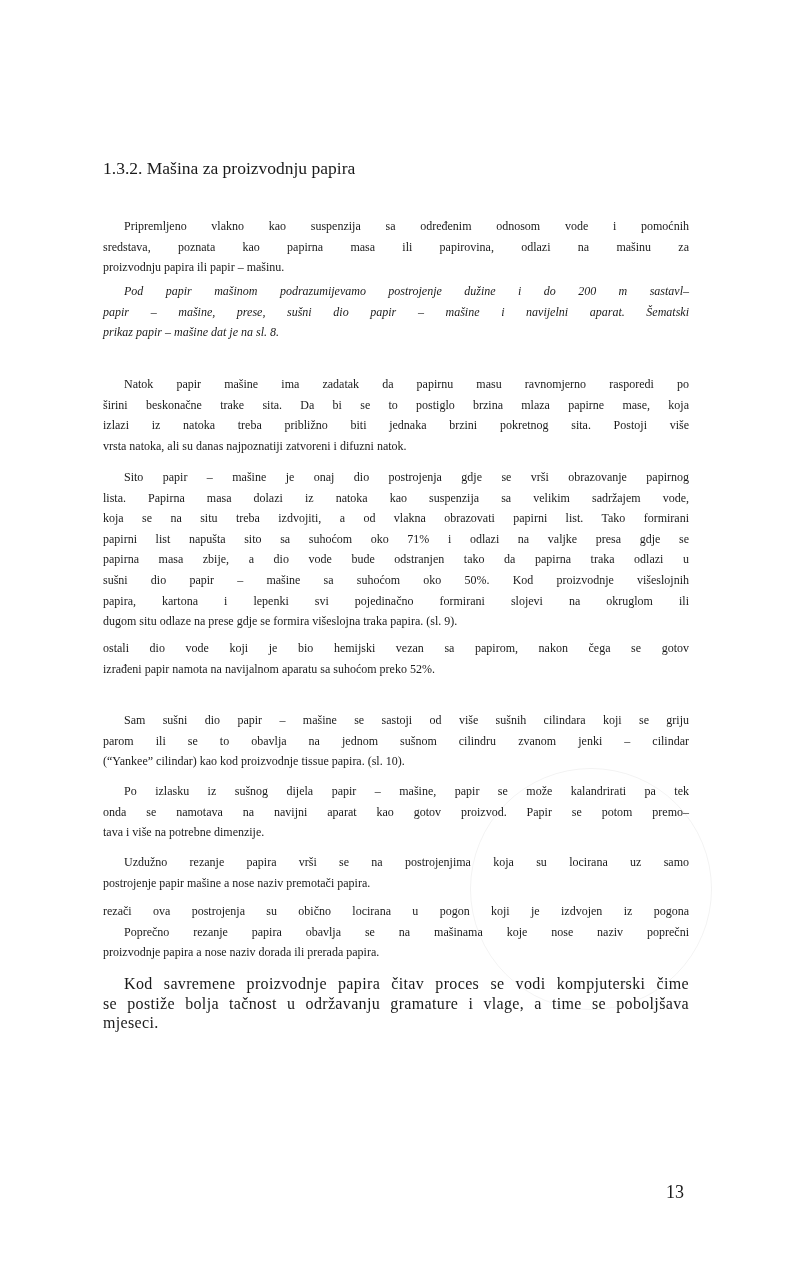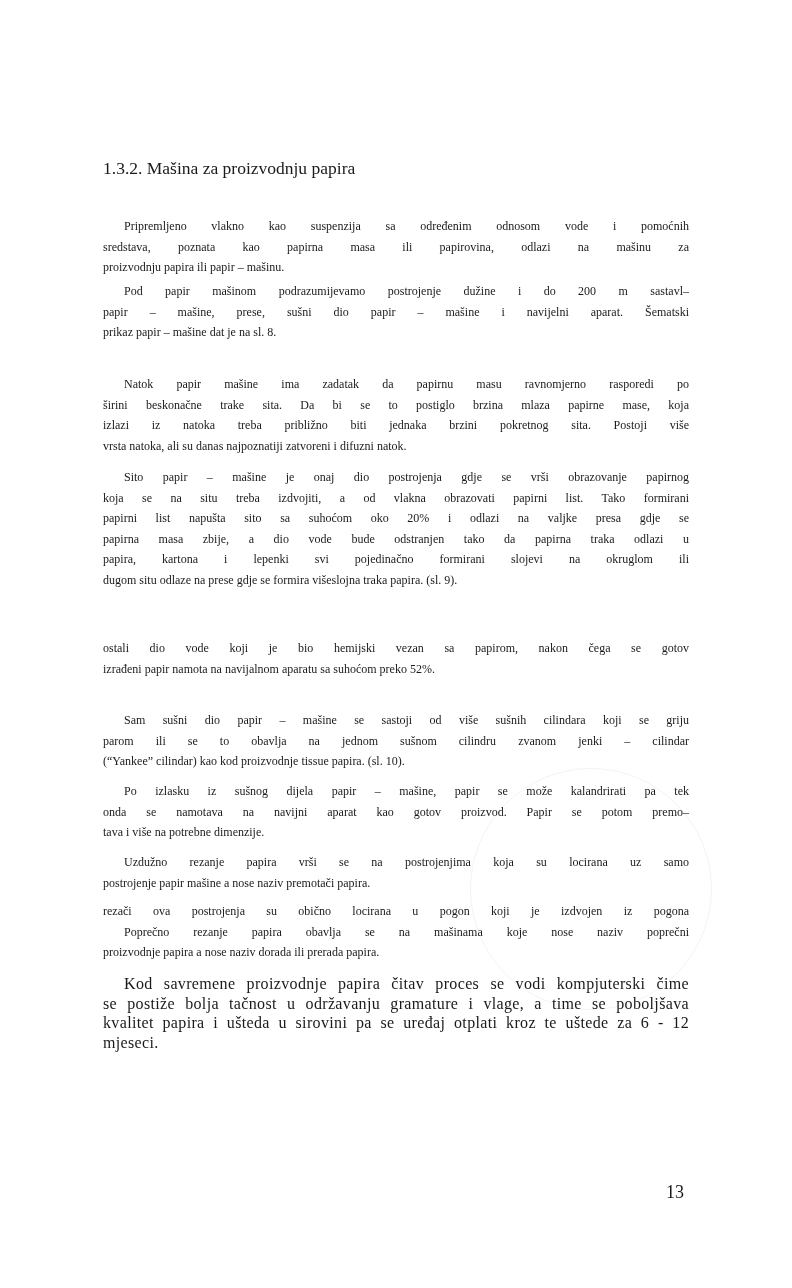--- a/index.html
+++ b/index.html
@@ -47,38 +47,40 @@
   <div class="stain" style="left:470px; top:760px; width:240px; height:240px;"></div>
 
   <div class="heading">1.3.2. Mašina za proizvodnju papira</div>
 
   <div class="para" style="top:208px;">
     <span class="line first">Pripremljeno vlakno kao suspenzija sa određenim odnosom vode i pomoćnih</span>
     <span class="line">sredstava, poznata kao papirna masa ili papirovina, odlazi na mašinu za</span>
     <span class="line last">proizvodnju papira ili papir – mašinu.</span>
   </div>
 
-  <div class="para" style="top:273px;">
+  <div class="para" style="top:273px;font-style:italic;">
     <span class="line first">Pod papir mašinom podrazumijevamo postrojenje dužine i do 200 m sastavl–</span>
     <span class="line">papir – mašine, prese, sušni dio papir – mašine i navijelni aparat. Šematski</span>
     <span class="line last">prikaz papir – mašine dat je na sl. 8.</span>
   </div>
 
   <div class="para" style="top:366px;">
     <span class="line first">Natok papir mašine ima zadatak da papirnu masu ravnomjerno rasporedi po</span>
     <span class="line">širini beskonačne trake sita. Da bi se to postiglo brzina mlaza papirne mase, koja</span>
     <span class="line">izlazi iz natoka treba približno biti jednaka brzini pokretnog sita. Postoji više</span>
     <span class="line last">vrsta natoka, ali su danas najpoznatiji zatvoreni i difuzni natok.</span>
   </div>
 
   <div class="para" style="top:459px;">
     <span class="line first">Sito papir – mašine je onaj dio postrojenja gdje se vrši obrazovanje papirnog</span>
+    <span class="line">lista. Papirna masa dolazi iz natoka kao suspenzija sa velikim sadržajem vode,</span>
     <span class="line">koja se na situ treba izdvojiti, a od vlakna obrazovati papirni list. Tako formirani</span>
-    <span class="line">papirni list napušta sito sa suhoćom oko 20% i odlazi na valjke presa gdje se</span>
+    <span class="line">papirni list napušta sito sa suhoćom oko 71% i odlazi na valjke presa gdje se</span>
     <span class="line">papirna masa zbije, a dio vode bude odstranjen tako da papirna traka odlazi u</span>
+    <span class="line">sušni dio papir – mašine sa suhoćom oko 50%. Kod proizvodnje višeslojnih</span>
     <span class="line">papira, kartona i lepenki svi pojedinačno formirani slojevi na okruglom ili</span>
     <span class="line last">dugom situ odlaze na prese gdje se formira višeslojna traka papira. (sl. 9).</span>
   </div>
 
   <div class="para" style="top:630px;">
     <span class="line">ostali dio vode koji je bio hemijski vezan sa papirom, nakon čega se gotov</span>
     <span class="line last">izrađeni papir namota na navijalnom aparatu sa suhoćom preko 52%.</span>
   </div>
 
   <div class="para" style="top:702px;">
@@ -100,18 +102,17 @@
 
   <div class="para" style="top:893px;">
     <span class="line">rezači ova postrojenja su obično locirana u pogon koji je izdvojen iz pogona</span>
     <span class="line first">Poprečno rezanje papira obavlja se na mašinama koje nose naziv poprečni</span>
     <span class="line last">proizvodnje papira a nose naziv dorada ili prerada papira.</span>
   </div>
 
   <div class="para sans" style="top:966px;">
     <span class="line first">Kod savremene proizvodnje papira čitav proces se vodi kompjuterski čime</span>
     <span class="line">se postiže bolja tačnost u održavanju gramature i vlage, a time se poboljšava</span>
-    <span class="line">kvalitet papira i ušteda u sirovini pa se uređaj otplati kroz te uštede za 6 - 12</span>
     <span class="line last">mjeseci.</span>
   </div>
 
   <div class="page-number">13</div>
 </div>
 
 </body></html>

